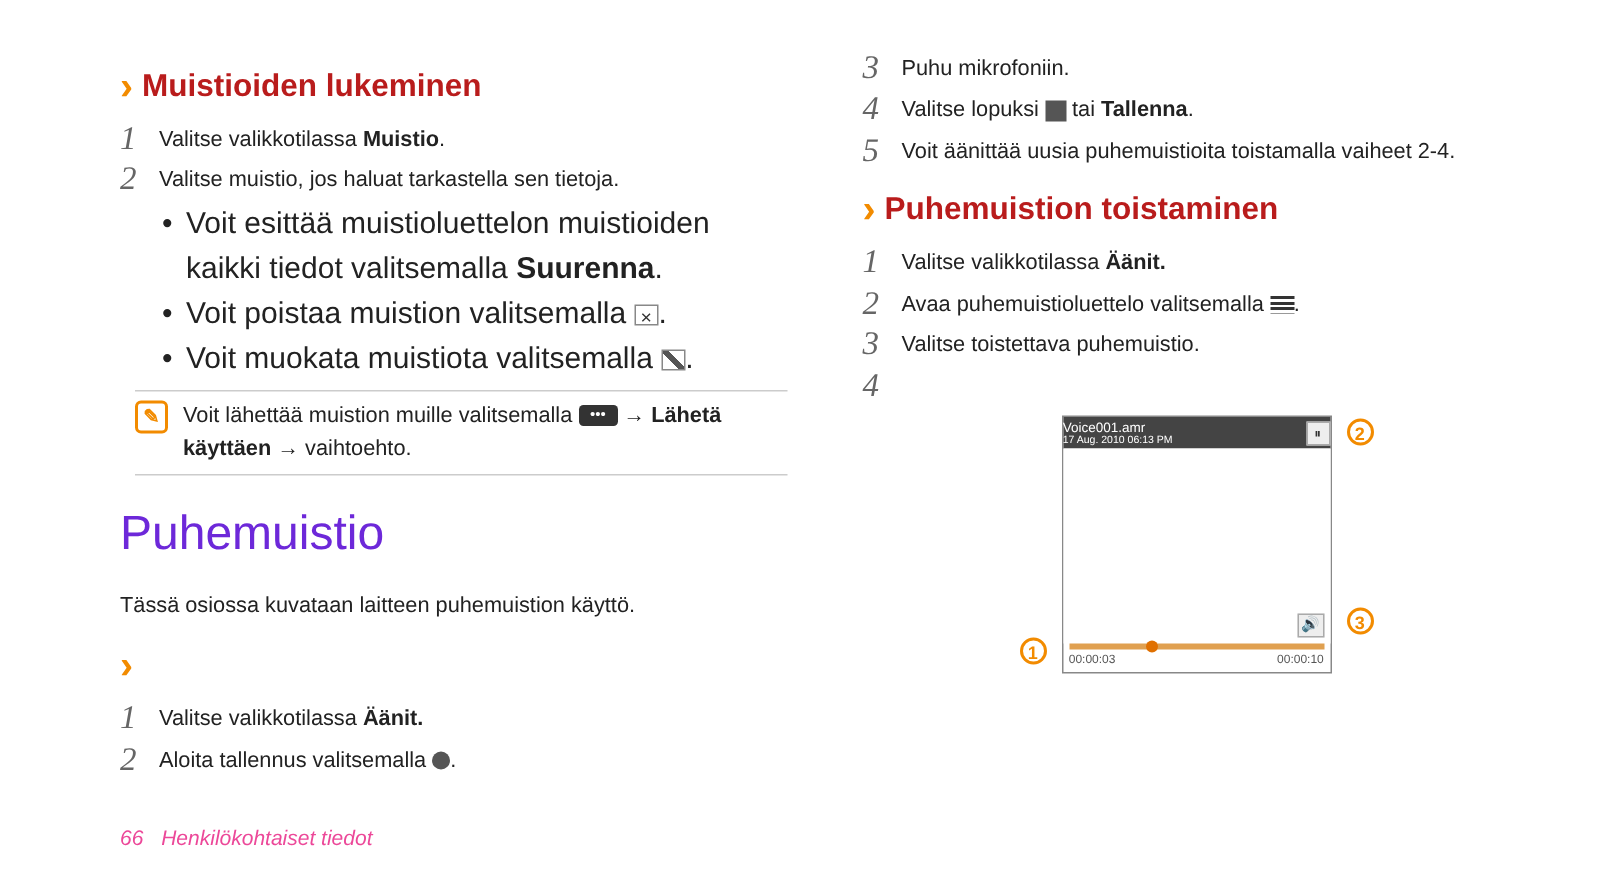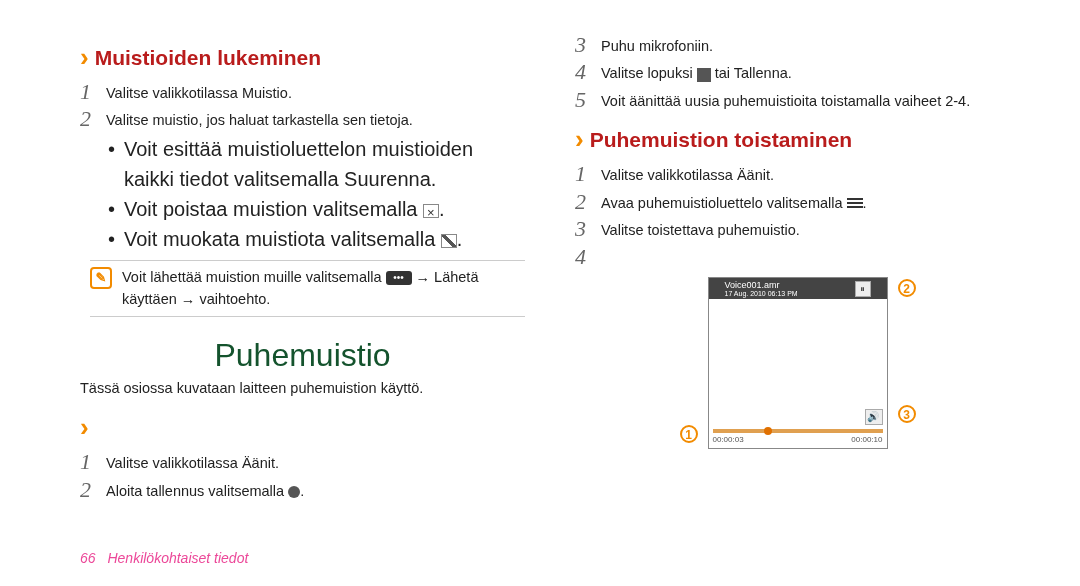--- a/index.html
+++ b/index.html
@@ -31,26 +31,25 @@
     font-size: 26px;
     font-weight: bold;
     margin-right: 6px;
   }
   .section-hdr .title {
     font-size: 21px;
     font-weight: bold;
     color: #b91c1c;
   }
   .big-title {
-    color: #14532d;
+    color: #6d28d9;
     font-size: 32px;
     font-weight: 500;
     margin-top: 20px;
-    margin-bottom: 4px;
-    text-align: center;
+    margin-bottom: 20px;
   }
   .para {
     font-size: 14.5px;
     line-height: 1.5;
     margin-bottom: 4px;
   }
   .step {
     display: flex;
     align-items: flex-start;
     margin: 2px 0;
@@ -148,21 +147,21 @@
     vertical-align: middle;
     background: repeating-linear-gradient(#333, #333 2px, transparent 2px, transparent 4px);
   }
   .inline-icon-rec {
     display: inline-block;
     width: 12px; height: 12px;
     background: #555;
     border-radius: 50%;
     vertical-align: middle;
   }
-  b { font-weight: normal; }
+  b { font-weight: bold; }
   .footer {
     position: absolute;
     left: 80px;
     bottom: 20px;
     font-size: 14px;
     font-style: italic;
     color: #ec4899;
   }
   .footer .pg {
     font-style: italic;
@@ -173,21 +172,21 @@
     width: 180px;
     margin: 8px auto 0 auto;
     border: 1px solid #888;
     background: #fff;
     position: relative;
   }
   .player-top {
     background: #444;
     color: #fff;
     font-size: 9px;
-    padding: 2px 16px;
+    padding: 2px 0;
     display: flex;
     justify-content: space-between;
     align-items: center;
   }
   .player-top .pbtn {
     width: 16px; height: 16px;
     border: 1px solid #aaa;
     background: #eee;
     color: #333;
     font-size: 9px;

